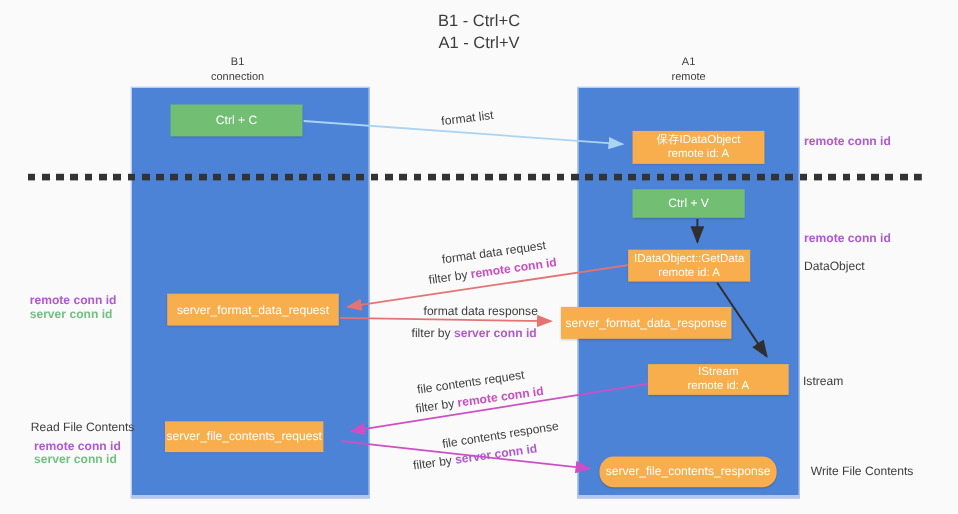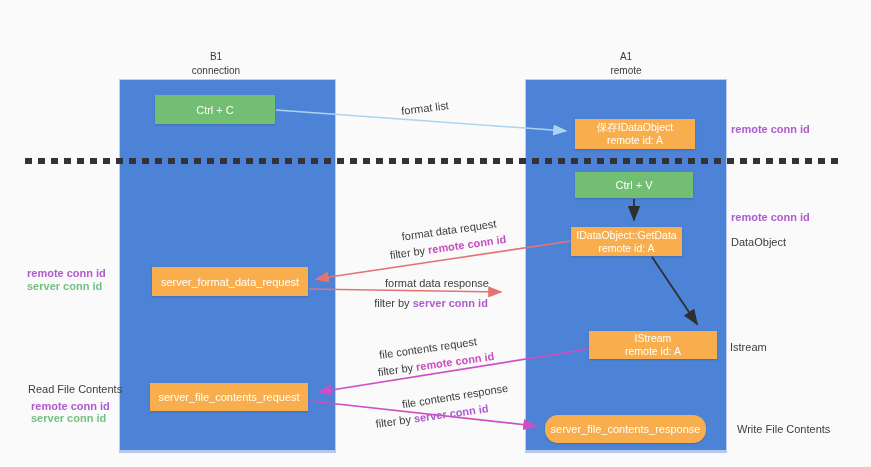--- a/index.html
+++ b/index.html
@@ -66,20 +66,24 @@
   .mk-blue{fill:var(--arrow-light-blue);}
   .mk-red{fill:var(--arrow-red);}
   .mk-mag{fill:var(--arrow-magenta);}
   .mk-blk{fill:var(--arrow-black);}
 </style>
 </head>
 <body>
 
 <div class="stage">
 
+  <div class="title">
+    <div>B1 - Ctrl+C</div>
+    <div>A1 - Ctrl+V</div>
+  </div>
 
   <div class="col-header" style="left:146px;top:50px;">
     <div>B1</div>
     <div>connection</div>
   </div>
   <div class="col-header" style="left:556px;top:50px;">
     <div>A1</div>
     <div>remote</div>
   </div>
 
@@ -114,40 +118,43 @@
 
   <div class="node green" style="left:155px;top:95px;width:120px;height:29px;">
     <span class="single">Ctrl + C</span>
   </div>
 
   <div class="node orange" style="left:575px;top:119px;width:120px;height:30px;">
     <span class="l">保存IDataObject</span>
     <span class="l">remote id: A</span>
   </div>
 
-  <div class="node green" style="left:575px;top:172px;width:118px;height:26px;">
+  <div class="node green" style="left:575px;top:172px;width:102px;height:26px;">
     <span class="single">Ctrl + V</span>
   </div>
 
   <div class="node orange" style="left:571px;top:227px;width:111px;height:29px;">
     <span class="l">IDataObject::GetData</span>
     <span class="l">remote id: A</span>
   </div>
 
   <div class="node orange" style="left:152px;top:267px;width:156px;height:29px;">
     <span class="single">server_format_data_request</span>
   </div>
 
+  <div class="node orange" style="left:510px;top:279px;width:155px;height:29px;">
+    <span class="single">server_format_data_response</span>
+  </div>
 
   <div class="node orange" style="left:589px;top:331px;width:128px;height:28px;">
     <span class="l">IStream</span>
     <span class="l">remote id: A</span>
   </div>
 
-  <div class="node orange" style="left:150px;top:383px;width:158px;height:28px;">
+  <div class="node orange" style="left:150px;top:383px;width:144px;height:28px;">
     <span class="single">server_file_contents_request</span>
   </div>
 
   <div class="node orange" style="left:545px;top:415px;width:161px;height:28px;border-radius:13px;">
     <span class="single">server_file_contents_response</span>
   </div>
 
   <div class="flow-label rot-7" style="left:425px;top:108px;">format list</div>
 
   <div class="flow-label rot-8" style="left:449px;top:230px;">format data request</div>

